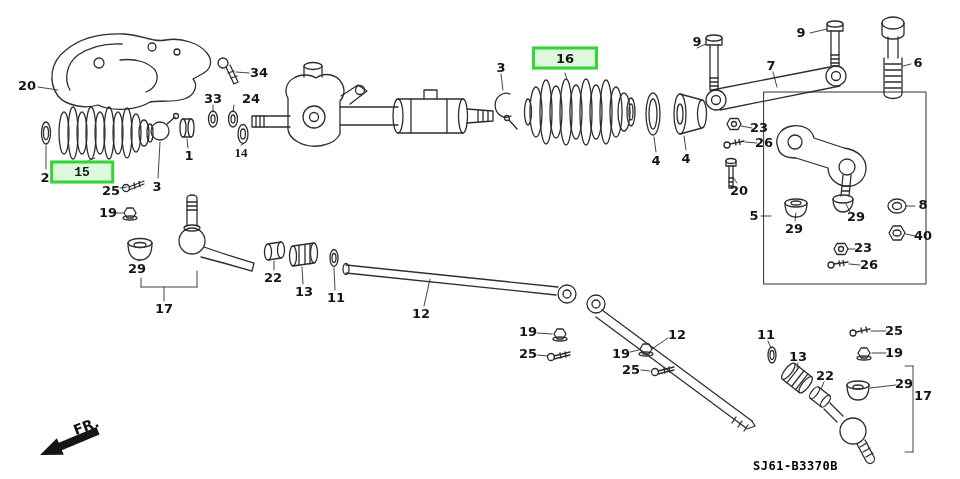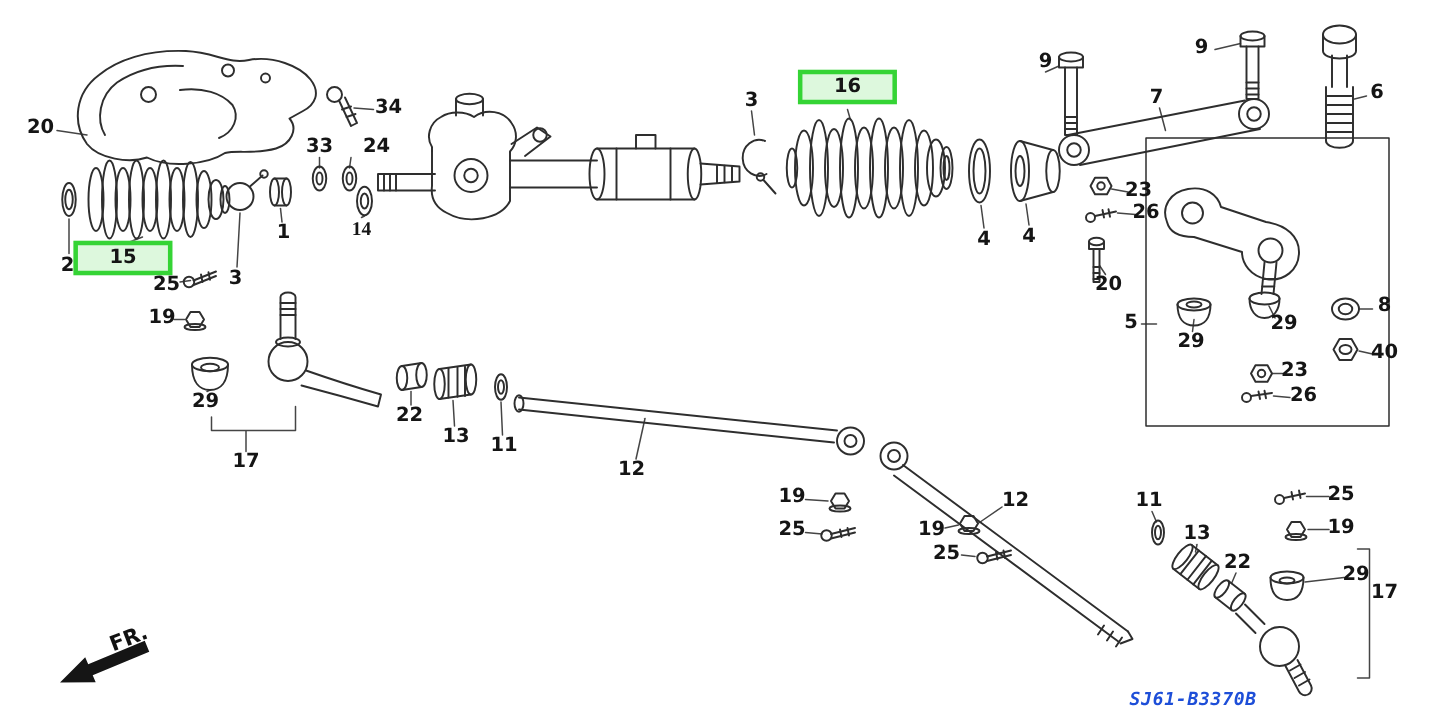--- a/index.html
+++ b/index.html
@@ -5,21 +5,21 @@
   html,body{margin:0;padding:0;background:#fff;}
   .stage{position:relative;width:960px;height:479px;background:#ffffff;overflow:hidden;
          font-family:"DejaVu Sans",sans-serif;}
   .stage svg{position:absolute;left:0;top:0;}
   .part-label{position:absolute;transform:translate(-50%,-50%);font-size:13px;font-weight:bold;
               color:#151515;line-height:1;white-space:nowrap;z-index:3;}
   .part-label.hl{border:3px solid var(--hl,#35d435);background:#ddf8dd;padding:2px 21px;}
   .fr-label{position:absolute;left:86px;top:426px;transform:translate(-50%,-50%) rotate(-21deg);
             font-size:14px;font-weight:bold;color:#111;z-index:3;}
   .diagram-code{position:absolute;left:753px;top:459px;font-family:"DejaVu Sans Mono",monospace;
-                font-size:12px;font-weight:bold;letter-spacing:.5px;color:#1d4ed8;z-index:3;font-style:italic;}
+                font-size:12px;font-weight:bold;letter-spacing:.5px;color:#000000;z-index:3;}
 </style>
 </head>
 <body>
 
 <div class="stage">
 
 <svg width="960" height="479" viewBox="0 0 960 479">
   <g fill="none" stroke="#2e2e2e" stroke-width="1.3" stroke-linecap="round" stroke-linejoin="round">
 
     <g stroke="#454545" stroke-width="1">
@@ -395,21 +395,21 @@
       <div class="part-label" style="left: 656px; top: 160px;">4</div>
       <div class="part-label" style="left: 686px; top: 158px;">4</div>
       <div class="part-label" style="left: 739px; top: 190px;">20</div>
       <div class="part-label" style="left: 754px; top: 215px;">5</div>
       <div class="part-label" style="left: 794px; top: 228px;">29</div>
       <div class="part-label" style="left: 856px; top: 216px;">29</div>
       <div class="part-label" style="left: 923px; top: 204px;">8</div>
       <div class="part-label" style="left: 923px; top: 235px;">40</div>
       <div class="part-label" style="left: 863px; top: 247px;">23</div>
       <div class="part-label" style="left: 869px; top: 264px;">26</div>
-      <div class="part-label hl" style="left: 82px; top: 172px;">15</div>
+      <div class="part-label hl" style="left: 82px; top: 172px; font-family: Liberation Mono, monospace;">15</div>
       <div class="part-label" style="left: 45px; top: 177px;">2</div>
       <div class="part-label" style="left: 111px; top: 190px;">25</div>
       <div class="part-label" style="left: 157px; top: 186px;">3</div>
       <div class="part-label" style="left: 189px; top: 155px;">1</div>
       <div class="part-label" style="left: 241px; top: 152px; font-family: Liberation Serif, serif;">14</div>
       <div class="part-label" style="left: 108px; top: 212px;">19</div>
       <div class="part-label" style="left: 137px; top: 268px;">29</div>
       <div class="part-label" style="left: 164px; top: 308px;">17</div>
       <div class="part-label" style="left: 273px; top: 277px;">22</div>
       <div class="part-label" style="left: 304px; top: 291px;">13</div>

